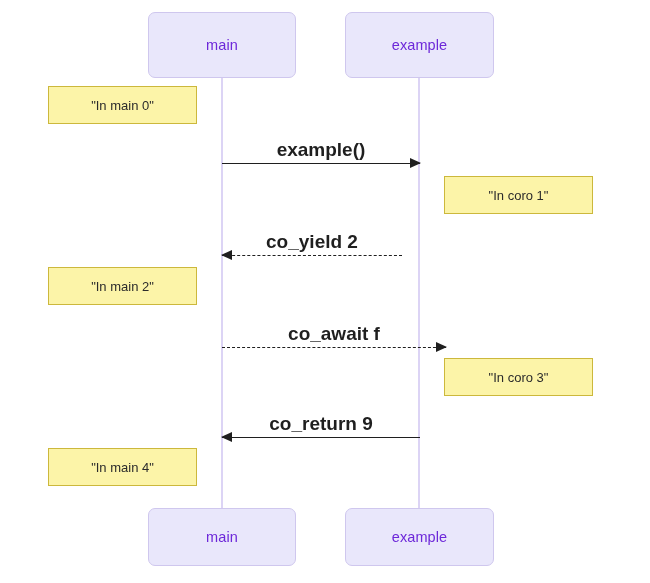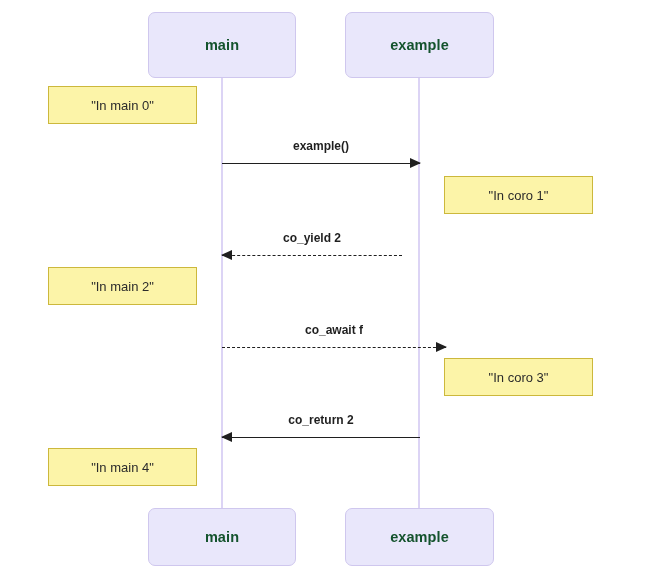--- a/index.html
+++ b/index.html
@@ -33,25 +33,24 @@
     box-sizing: border-box;
     background: #e9e7fb;
     border: 1px solid #cfc7ee;
     border-radius: 7px;
     display: flex;
     align-items: center;
     justify-content: center;
   }
   .actor-label {
     font-size: 14.5px;
-    color: #14532d;
+    color: #6d28d9;
     font-family: "Liberation Sans", sans-serif;
     letter-spacing: .1px;
     white-space: nowrap;
-    font-weight: bold;
   }
 
   
   .note-box {
     position: absolute;
     box-sizing: border-box;
     background: #fcf4a8;
     border: 1px solid #ccb83c;
     display: flex;
     align-items: center;
@@ -68,21 +67,21 @@
   .message {
     position: absolute;
     height: 34px;
   }
   .msg-label {
     position: absolute;
     left: 0;
     right: 0;
     top: 0;
     text-align: center;
-    font-size: 12px;
+    font-size: 19px;
     font-weight: bold;
     color: #1f1f1f;
     font-family: "Liberation Sans", sans-serif;
     white-space: nowrap;
   }
   .msg-line {
     position: absolute;
     left: 0;
     right: 0;
     top: 24px;
@@ -163,18 +162,18 @@
     <div class="arrowhead left"></div>
   </div>
 
   <div class="message" style="left:222px; top:323px; width:224px;">
     <span class="msg-label">co_await f</span>
     <div class="msg-line dashed"></div>
     <div class="arrowhead right"></div>
   </div>
 
   <div class="message" style="left:222px; top:413px; width:198px;">
-    <span class="msg-label">co_return 2</span>
+    <span class="msg-label">co_return 9</span>
     <div class="msg-line"></div>
     <div class="arrowhead left"></div>
   </div>
 
 </div>
 
 </body></html>

